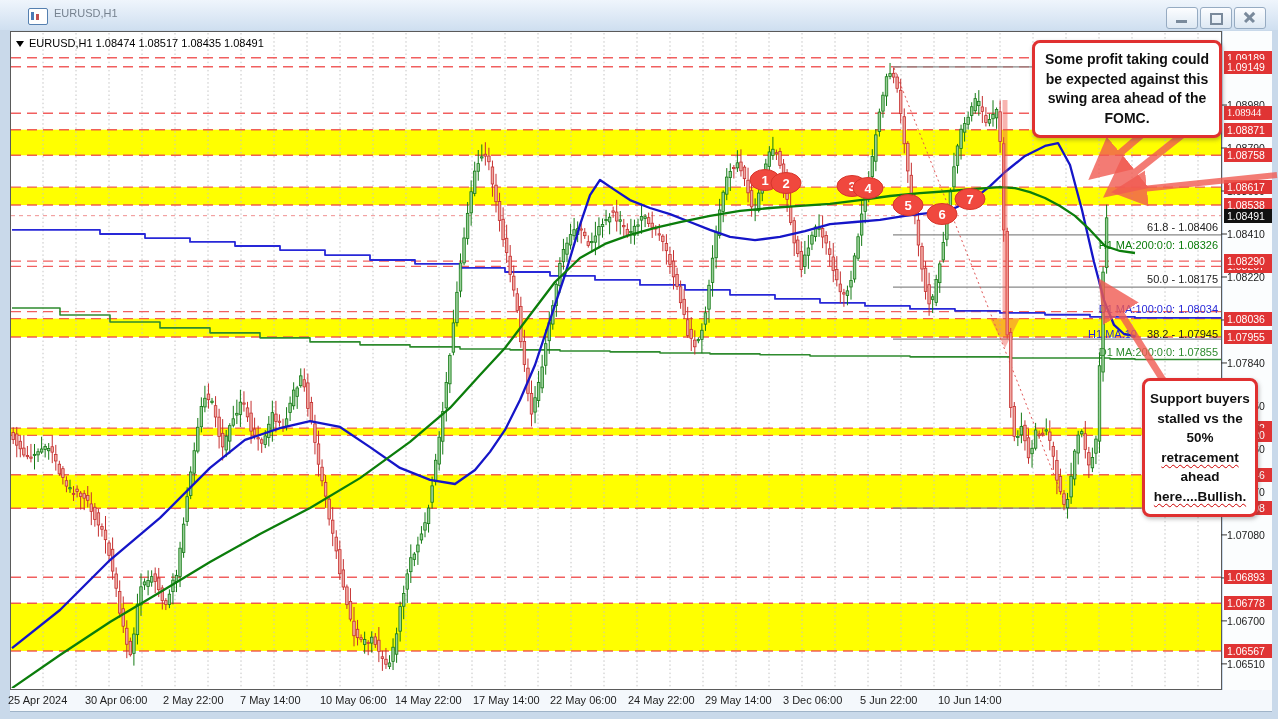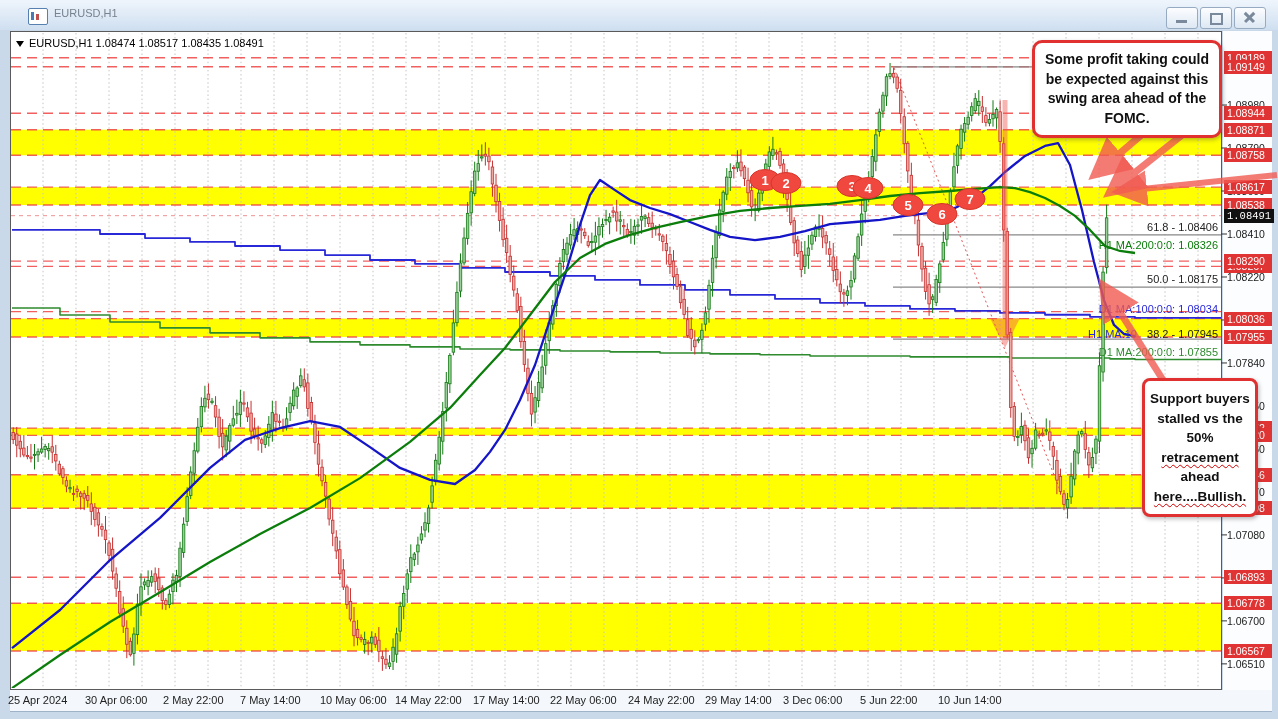--- a/index.html
+++ b/index.html
@@ -33,21 +33,21 @@
   .axlabel{position:absolute;left:1224px;font-size:10.5px;height:14px;line-height:14px;
     padding:0 3px;z-index:2;white-space:nowrap;}
   .ax-plain{color:#1a1a1a;left:1227px;padding:0;}
   .ax-red{background:#e03434;color:#fff;min-width:42px;}
   .ax-black{background:#111;color:#fff;min-width:42px;}
   .clabel{position:absolute;font-size:11px;white-space:nowrap;z-index:2;}
   .dlabel{position:absolute;top:694px;font-size:11px;color:#222;z-index:2;white-space:nowrap;}
   .notebox{position:absolute;background:#fff;border:3px solid #e03030;border-radius:8px;
     color:#101010;font-weight:bold;text-align:center;z-index:4;
     box-shadow:1px 2px 4px rgba(60,60,60,.35);}
-  #note-top{left:1032px;top:40px;width:168px;padding:7px 8px;font-size:14px;line-height:1.4;border-radius:10px;}
+  #note-top{left:1032px;top:40px;width:168px;padding:7px 8px;font-size:14px;line-height:1.4;}
   #note-support{left:1142px;top:378px;width:100px;padding:8px 5px;font-size:13.5px;line-height:1.45;}
   .sq{text-decoration:underline wavy #cc0000;text-decoration-thickness:1px;text-underline-offset:2px;}
 </style>
 </head>
 <body>
 
 <div id="titlebar">
   <span id="app-icon"></span>
   <span id="title-text">EURUSD,H1</span>
 </div>
@@ -821,38 +821,38 @@
     <div class="axlabel ax-plain" style="top: 398.946px;">1.07650</div>
     <div class="axlabel ax-plain" style="top: 355.959px;">1.07840</div>
     <div class="axlabel ax-plain" style="top: 312.973px;">1.08030</div>
     <div class="axlabel ax-plain" style="top: 269.986px;">1.08220</div>
     <div class="axlabel ax-plain" style="top: 227px;">1.08410</div>
     <div class="axlabel ax-plain" style="top: 184.014px;">1.08600</div>
     <div class="axlabel ax-plain" style="top: 141.027px;">1.08790</div>
     <div class="axlabel ax-plain" style="top: 98.0407px;">1.08980</div>
     <div class="axlabel ax-red" style="top: 50.7557px;">1.09189</div>
     <div class="axlabel ax-red" style="top: 59.8054px;">1.09149</div>
-    <div class="axlabel ax-red" style="top: 106.186px;">1.08944</div>
+    <div class="axlabel ax-red" style="top: 106.186px; font-family: Liberation Serif, serif;">1.08944</div>
     <div class="axlabel ax-red" style="top: 122.701px;">1.08871</div>
     <div class="axlabel ax-red" style="top: 148.267px;">1.08758</div>
     <div class="axlabel ax-red" style="top: 180.167px;">1.08617</div>
     <div class="axlabel ax-red" style="top: 198.041px;">1.08538</div>
     <div class="axlabel ax-red" style="top: 259.353px;">1.08267</div>
     <div class="axlabel ax-red" style="top: 254.149px;">1.08290</div>
     <div class="axlabel ax-red" style="top: 311.615px;">1.08036</div>
     <div class="axlabel ax-red" style="top: 290px; margin-top: 40px;">1.08067</div>
     <div class="axlabel ax-red" style="top: 329.941px;">1.07955</div>
     <div class="axlabel ax-red" style="top: 421.118px;">1.07552</div>
     <div class="axlabel ax-red" style="top: 428.357px;">1.07520</div>
     <div class="axlabel ax-red" style="top: 467.724px;">1.07346</div>
     <div class="axlabel ax-red" style="top: 501.208px;">1.07198</div>
     <div class="axlabel ax-red" style="top: 570.213px;">1.06893</div>
     <div class="axlabel ax-red" style="top: 596.231px;">1.06778</div>
     <div class="axlabel ax-red" style="top: 643.968px;">1.06567</div>
-    <div class="axlabel ax-black" style="top: 208.674px; font-family: Liberation Mono, monospace;">1.08491</div>
+    <div class="axlabel ax-black" style="top: 208.674px;">1.08491</div>
     <div class="clabel" style="right: 60px; top: 221px; color: rgb(34, 34, 34); padding-left: 44px;">61.8 - 1.08406</div>
     <div class="clabel" style="right: 60px; top: 239px; color: rgb(11, 125, 11);">H1 MA:200:0:0: 1.08326</div>
     <div class="clabel" style="right: 60px; top: 273px; color: rgb(34, 34, 34);">50.0 - 1.08175</div>
     <div class="clabel" style="right: 60px; top: 303px; color: rgb(40, 40, 216); margin-left: 18px;">D1 MA:100:0:0: 1.08034</div>
     <div class="clabel" style="right: 141px; top: 328px; color: rgb(40, 40, 216);">H1 MA:10</div>
     <div class="clabel" style="right: 60px; top: 328px; color: rgb(34, 34, 34);">38.2 - 1.07945</div>
     <div class="clabel" style="right: 60px; top: 346px; color: rgb(46, 139, 46);">D1 MA:200:0:0: 1.07855</div>
     <div class="dlabel" style="left: 8px;">25 Apr 2024</div>
     <div class="dlabel" style="left: 85px;">30 Apr 06:00</div>
     <div class="dlabel" style="left: 163px;">2 May 22:00</div>

